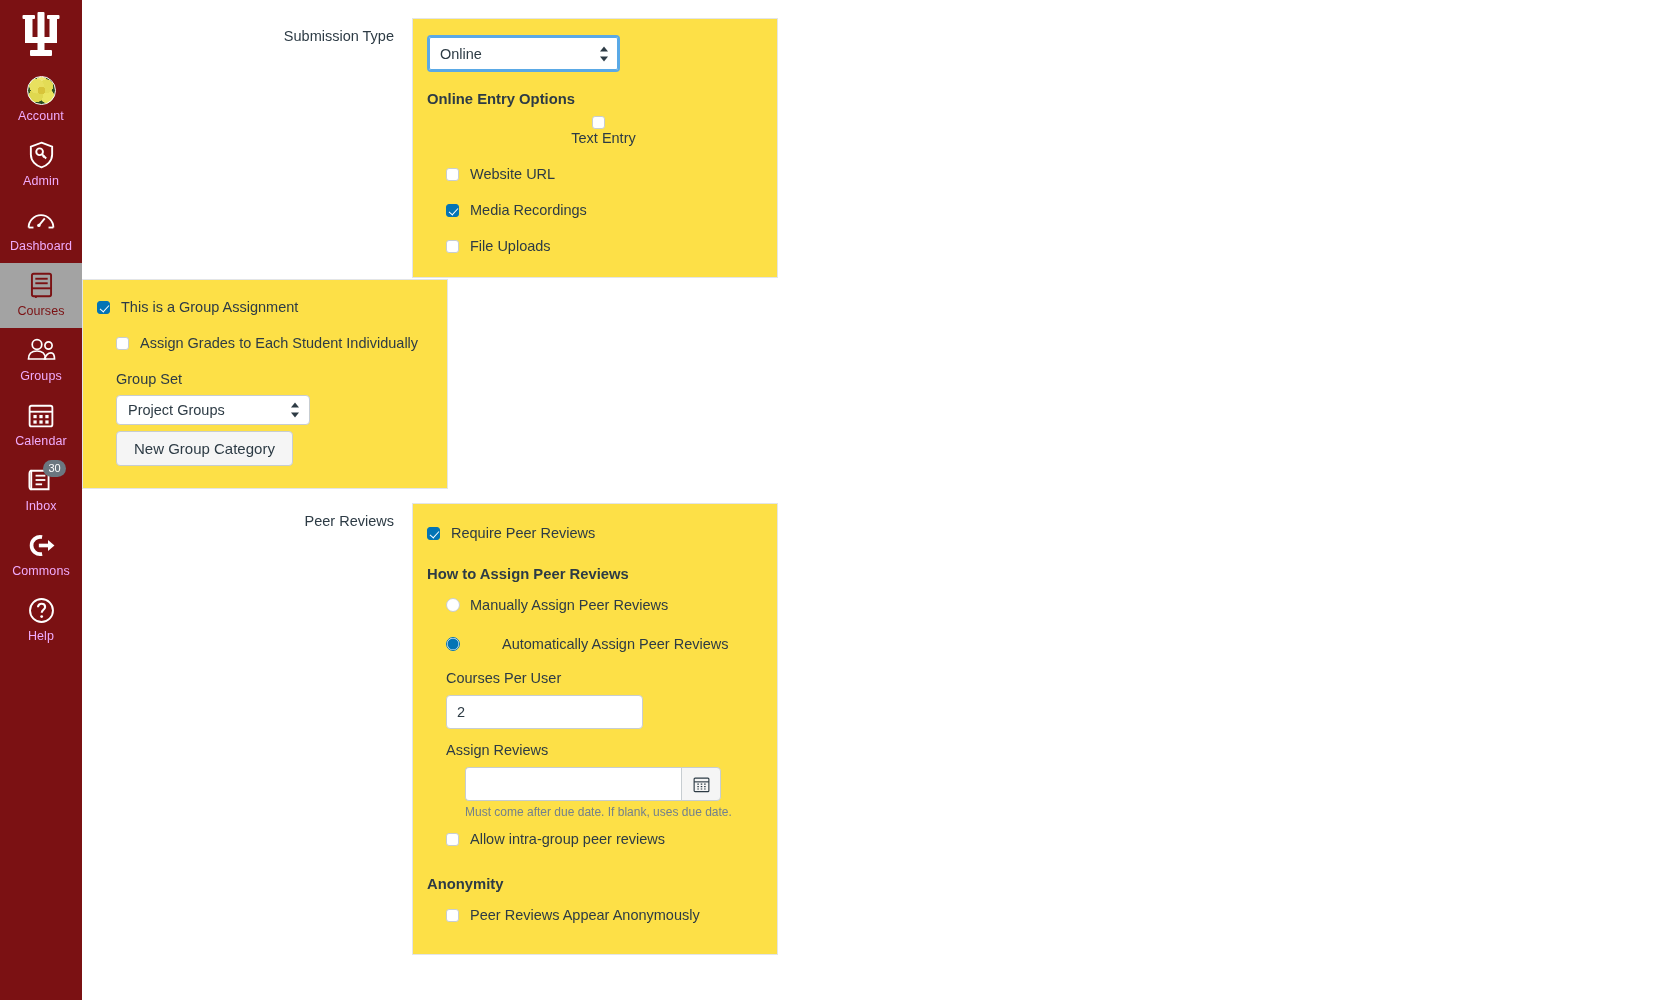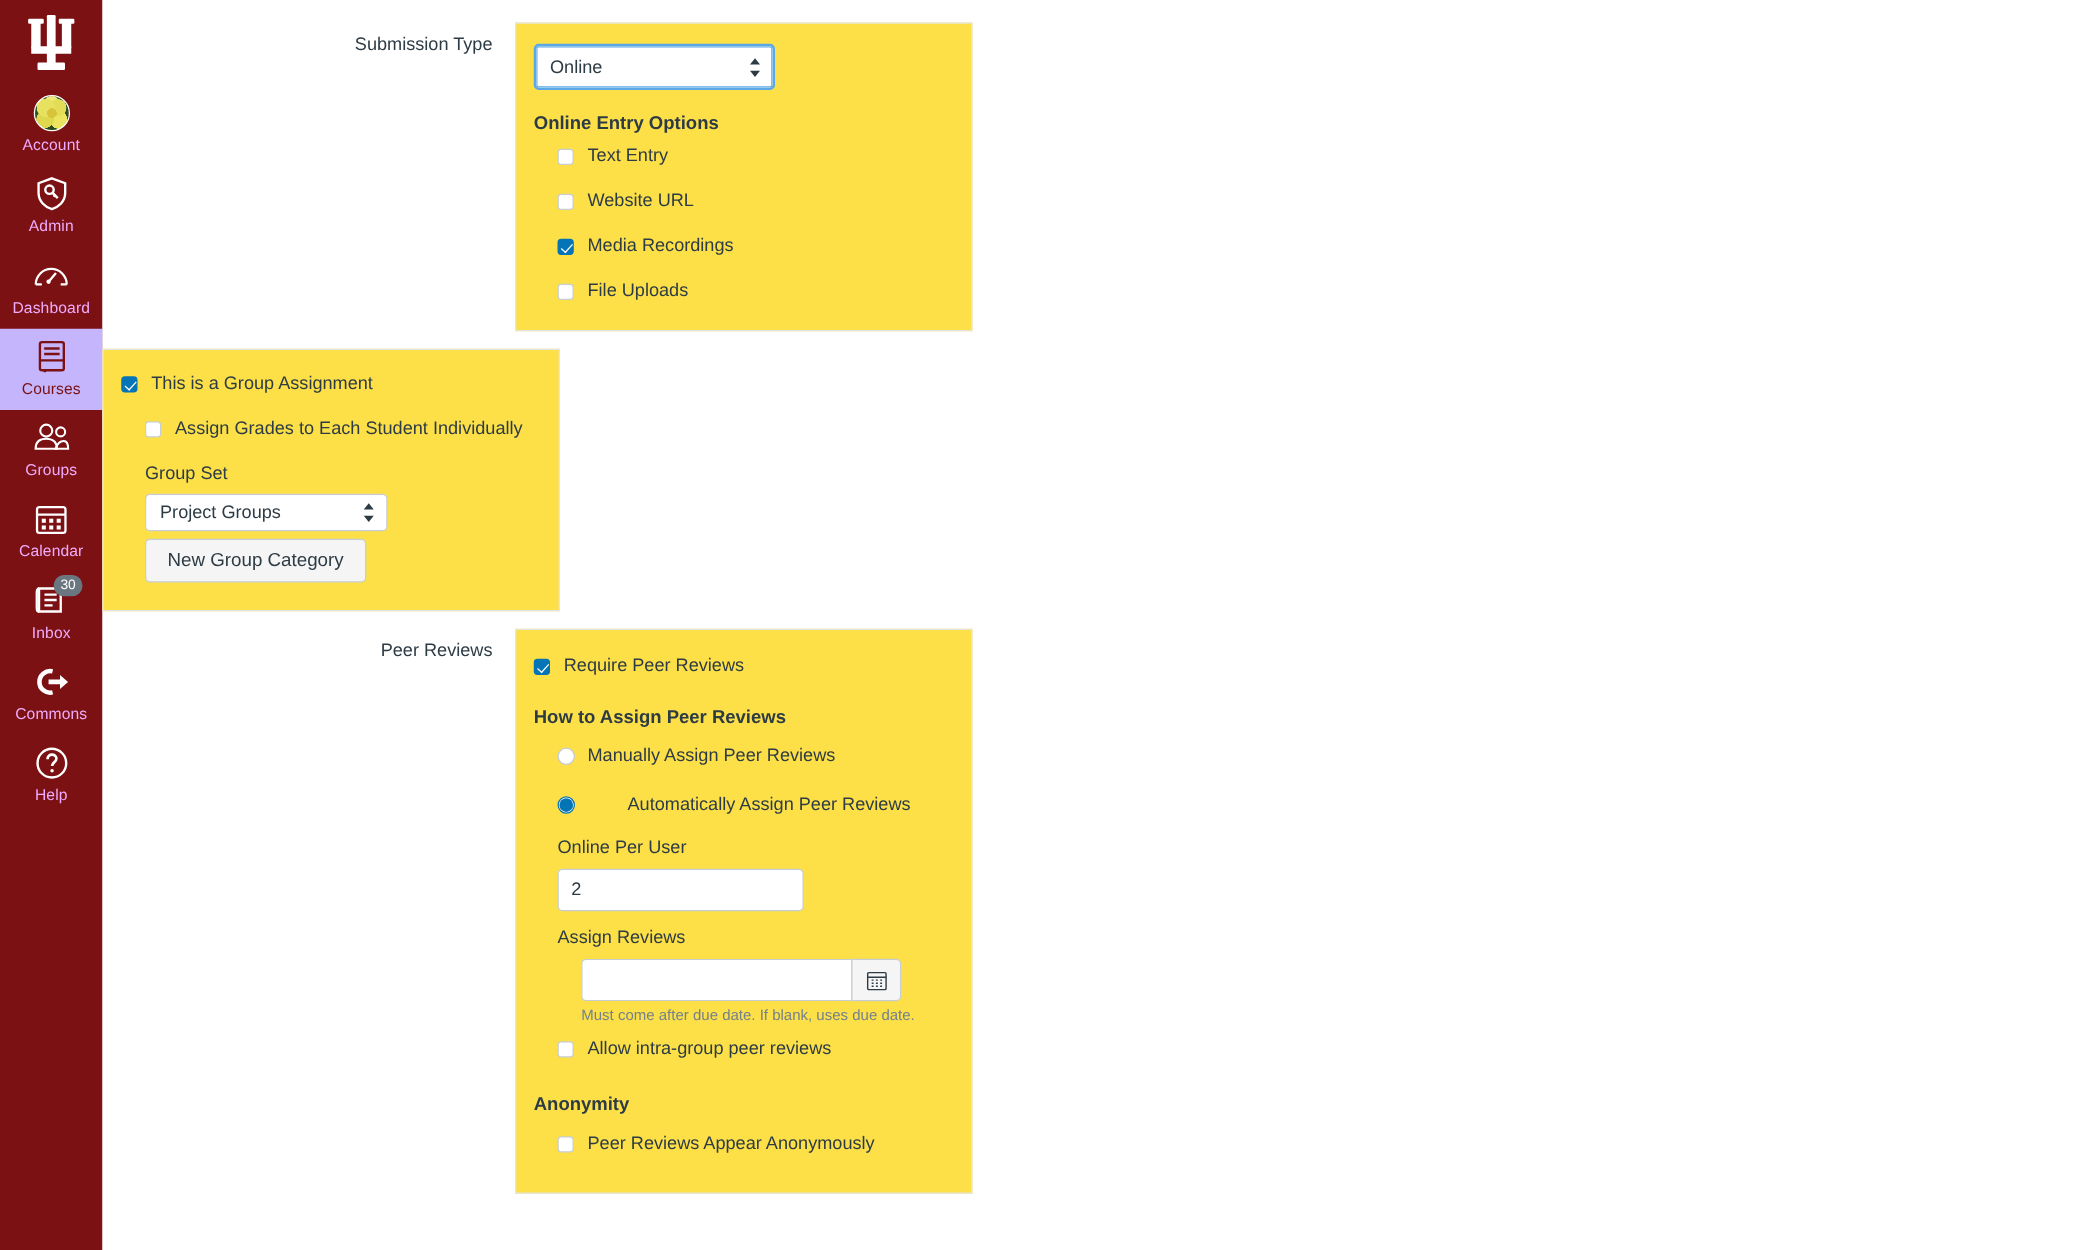--- a/index.html
+++ b/index.html
@@ -37,21 +37,21 @@
     display: flex; align-items: center; justify-content: center;
     position: relative;
   }
   .nav-item .nav-label {
     font-size: 12.5px;
     line-height: 15px;
     margin-top: 4px;
     letter-spacing: .1px;
     color: #f0abfc;
   }
-  .nav-item.active { background: #c4b5fd; }
+  .nav-item.active { background: #a3a3a3; }
   .nav-item.active .nav-label { color: #7b1113; }
   .nav-item.active svg { stroke: #7b1113; fill: none; }
 
   .nav-icon svg { stroke: #ffffff; fill: none; stroke-width: 1.7; }
   .nav-icon svg .f { fill: #ffffff; stroke: none; }
 
   .avatar {
     width: 29px; height: 29px; border-radius: 50%;
     border: 1.5px solid #ffffff;
     background:
@@ -387,21 +387,21 @@
     <div class="panel" style="padding-top:16px; padding-bottom:22px;">
 
       <div class="sel focused" style="width:193px; margin-bottom:19px;">
         <span>Online</span>
         <span class="arrows"></span>
       </div>
 
       <div class="fieldset-legend">Online Entry Options</div>
 
       <div class="indent">
-        <div class="ck-row" style="margin-bottom:18px;">
+        <div class="ck-row" style="margin-bottom:18px;flex-direction:column;">
           <span class="ck-box"></span>
           <span class="ck-label">Text Entry</span>
         </div>
         <div class="ck-row" style="margin-bottom:18px;">
           <span class="ck-box"></span>
           <span class="ck-label">Website URL</span>
         </div>
         <div class="ck-row" style="margin-bottom:18px;">
           <span class="ck-box checked"></span>
           <span class="ck-label">Media Recordings</span>
@@ -454,21 +454,21 @@
       <div class="indent">
         <div class="rd-row" style="margin-bottom:21px;">
           <span class="rd-box"></span>
           <span class="ck-label">Manually Assign Peer Reviews</span>
         </div>
         <div class="rd-row" style="margin-bottom:17px;gap:32px;">
           <span class="rd-box checked"></span>
           <span class="ck-label">Automatically Assign Peer Reviews</span>
         </div>
 
-        <div class="sub-label" style="margin-bottom:9px;">Online Per User</div>
+        <div class="sub-label" style="margin-bottom:9px;">Courses Per User</div>
         <div class="txt-input" style="width:197px; height:34px; margin-bottom:13px;">
           <span>2</span>
         </div>
 
         <div class="sub-label" style="margin-bottom:9px;">Assign Reviews</div>
 
         <div style="margin-left:19px;">
           <div class="date-wrap">
             <div class="date-in txt-input" style="height:34px;">
               <span placeholder=""></span>

